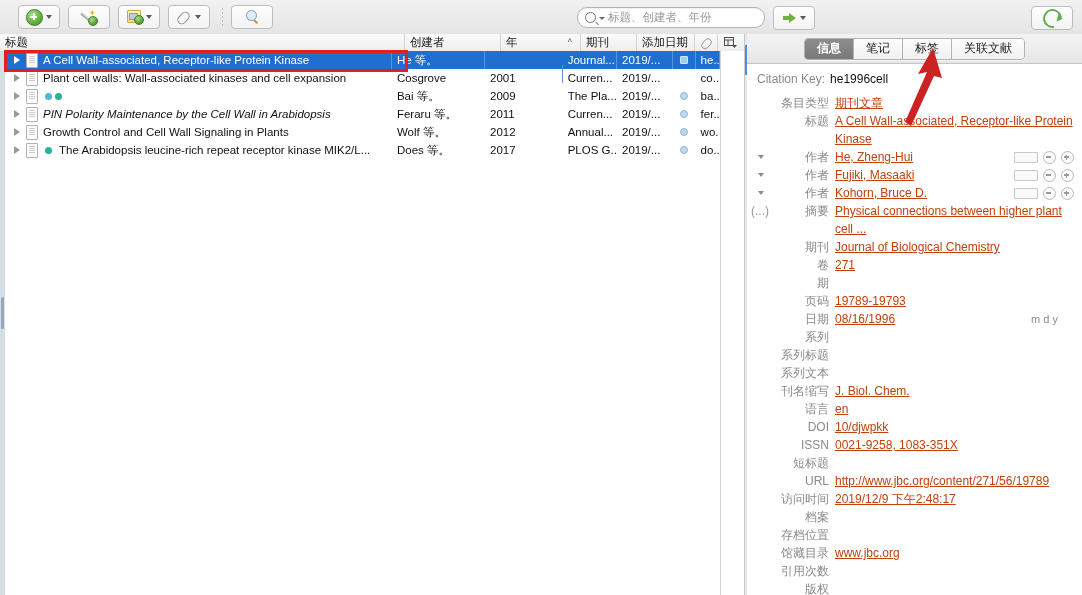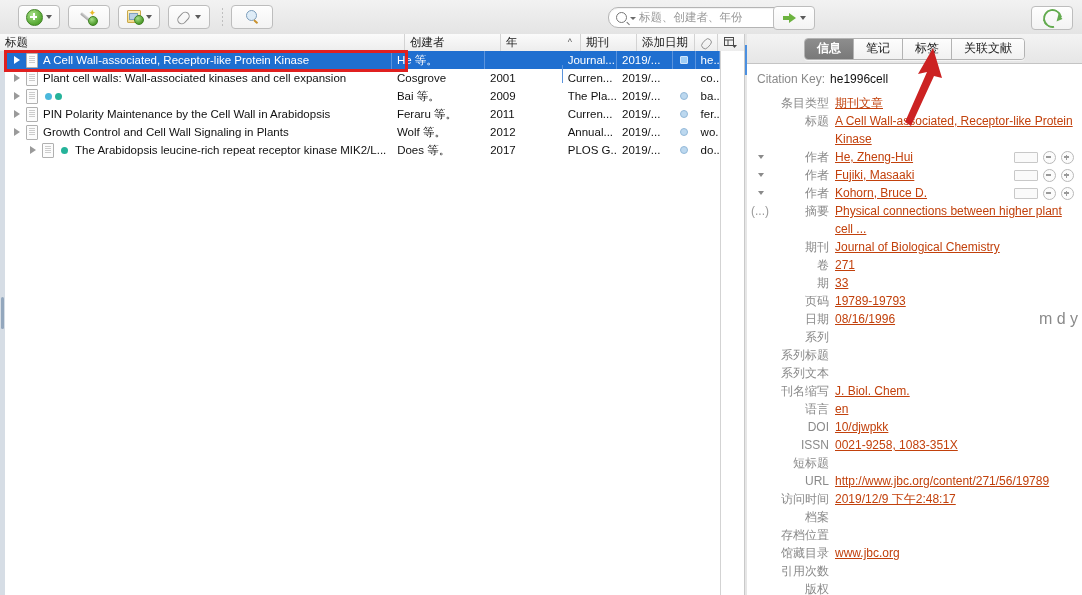--- a/index.html
+++ b/index.html
@@ -74,21 +74,21 @@
     border-top:5px solid transparent;border-bottom:5px solid transparent;border-left:7px solid #6cb33f;}
 
   .ic-sync{width:15px;height:15px;border-radius:50%;
     border:2.4px solid #63ab4f;border-right-color:transparent;transform:rotate(35deg);}
   .ic-sync:after{content:"";position:absolute;right:-1px;top:-1px;width:0;height:0;
     border-top:4px solid transparent;border-bottom:4px solid transparent;border-left:5px solid #63ab4f;
     transform:rotate(-20deg);}
 
   
   .searchbox{
-    position:absolute;left:608px;top:7px;width:172px;height:19px;
+    position:absolute;left:577px;top:7px;width:172px;height:19px;
     background:#fff;border:1px solid #b4b4b4;border-radius:10px;
     display:flex;align-items:center;padding:0 7px;gap:3px;
     box-shadow:0 1px 1px rgba(0,0,0,.06) inset;
   }
   .s-mag{width:9px;height:9px;border:1.4px solid #777;border-radius:50%;position:relative;flex:none;}
   .s-mag:after{content:"";position:absolute;right:-3.5px;bottom:-2px;width:4px;height:1.4px;background:#777;transform:rotate(45deg);}
   .s-caret{width:0;height:0;border-left:3px solid transparent;border-right:3px solid transparent;
     border-top:3.5px solid #6b6b6b;flex:none;margin-top:1px;}
   .s-ph{color:#9a9a9a;font-size:11.5px;white-space:nowrap;overflow:hidden;}
 
@@ -172,21 +172,21 @@
     border-left:3.5px solid transparent;border-right:3.5px solid transparent;border-top:4.5px solid #8a8a8a;
     margin-top:7px;}
   .ellipsis-lbl{position:absolute;left:4px;top:0;color:#9a9a9a;}
 
   .creator-ctrl{display:flex;align-items:center;gap:5px;padding-top:3px;padding-right:8px;}
   .minibox{width:22px;height:9px;border:1px solid #c8c8c8;background:#fafafa;border-radius:1px;}
   .circ{width:11px;height:11px;border-radius:50%;border:1px solid #b9b9b9;background:#fcfcfc;
     position:relative;}
   .circ:before{content:"";position:absolute;left:2px;top:4.3px;width:5px;height:1.4px;background:#9a9a9a;}
   .circ.plus:after{content:"";position:absolute;left:3.8px;top:2.5px;width:1.4px;height:5px;background:#9a9a9a;}
-  .mdy{color:#8a8a8a;font-size:16px;padding-right:4px;white-space:nowrap;}
+  .mdy{color:#8a8a8a;font-size:11px;padding-right:24px;white-space:nowrap;}
 
   
   .arrow-annot{position:absolute;left:885px;top:48px;width:70px;height:88px;pointer-events:none;}
 </style>
 </head>
 <body>
 
 <div class="app">
 
   <div class="toolbar">
@@ -351,21 +351,21 @@
           <span>2019/...</span>
         </div>
         <div class="cell" style="width: 23px; padding-left: 0px; justify-content: center;">
           <span class="attach-dot"></span>
         </div>
         <div class="cell" style="width: 25px;">
           <span>ba...</span>
         </div>
       </div>
       <div class="row">
-        <div class="cell" style="width: 405px; padding-left: 0px;">
+        <div class="cell" style="width: 405px; padding-left: 0px; font-style: italic;">
           <span class="twisty"></span>
           <span class="docicon"></span>
           <span>PIN Polarity Maintenance by the Cell Wall in Arabidopsis</span>
         </div>
         <div class="cell" style="width: 96px;">
           <span>Feraru 等。</span>
         </div>
         <div class="cell" style="width: 80px;">
           <span>2011</span>
         </div>
@@ -401,21 +401,21 @@
           <span>2019/...</span>
         </div>
         <div class="cell" style="width: 23px; padding-left: 0px; justify-content: center;">
           <span class="attach-dot"></span>
         </div>
         <div class="cell" style="width: 25px;">
           <span>wo...</span>
         </div>
       </div>
       <div class="row">
-        <div class="cell" style="width: 405px; padding-left: 16px;">
+        <div class="cell" style="width: 405px; padding-left: 0px;">
           <span class="twisty"></span>
           <span class="docicon"></span>
           <span class="tagpad">
             <span class="tagdot" style="background: rgb(37, 179, 154);"></span>
           </span>
           <span>The Arabidopsis leucine-rich repeat receptor kinase MIK2/L...</span>
         </div>
         <div class="cell" style="width: 96px;">
           <span>Does 等。</span>
         </div>
@@ -516,21 +516,20 @@
         <div class="frow">
           <div class="flabel"><span>期刊</span></div>
           <div class="fvalue">Journal of Biological Chemistry</div>
         </div>
         <div class="frow">
           <div class="flabel"><span>卷</span></div>
           <div class="fvalue">271</div>
         </div>
         <div class="frow">
           <div class="flabel"><span>期</span></div>
-          <div class="fvalue">33</div>
         </div>
         <div class="frow">
           <div class="flabel"><span>页码</span></div>
           <div class="fvalue">19789-19793</div>
         </div>
         <div class="frow">
           <div class="flabel"><span>日期</span></div>
           <div class="fvalue">08/16/1996</div>
           <div class="mdy">m d y</div>
         </div>

